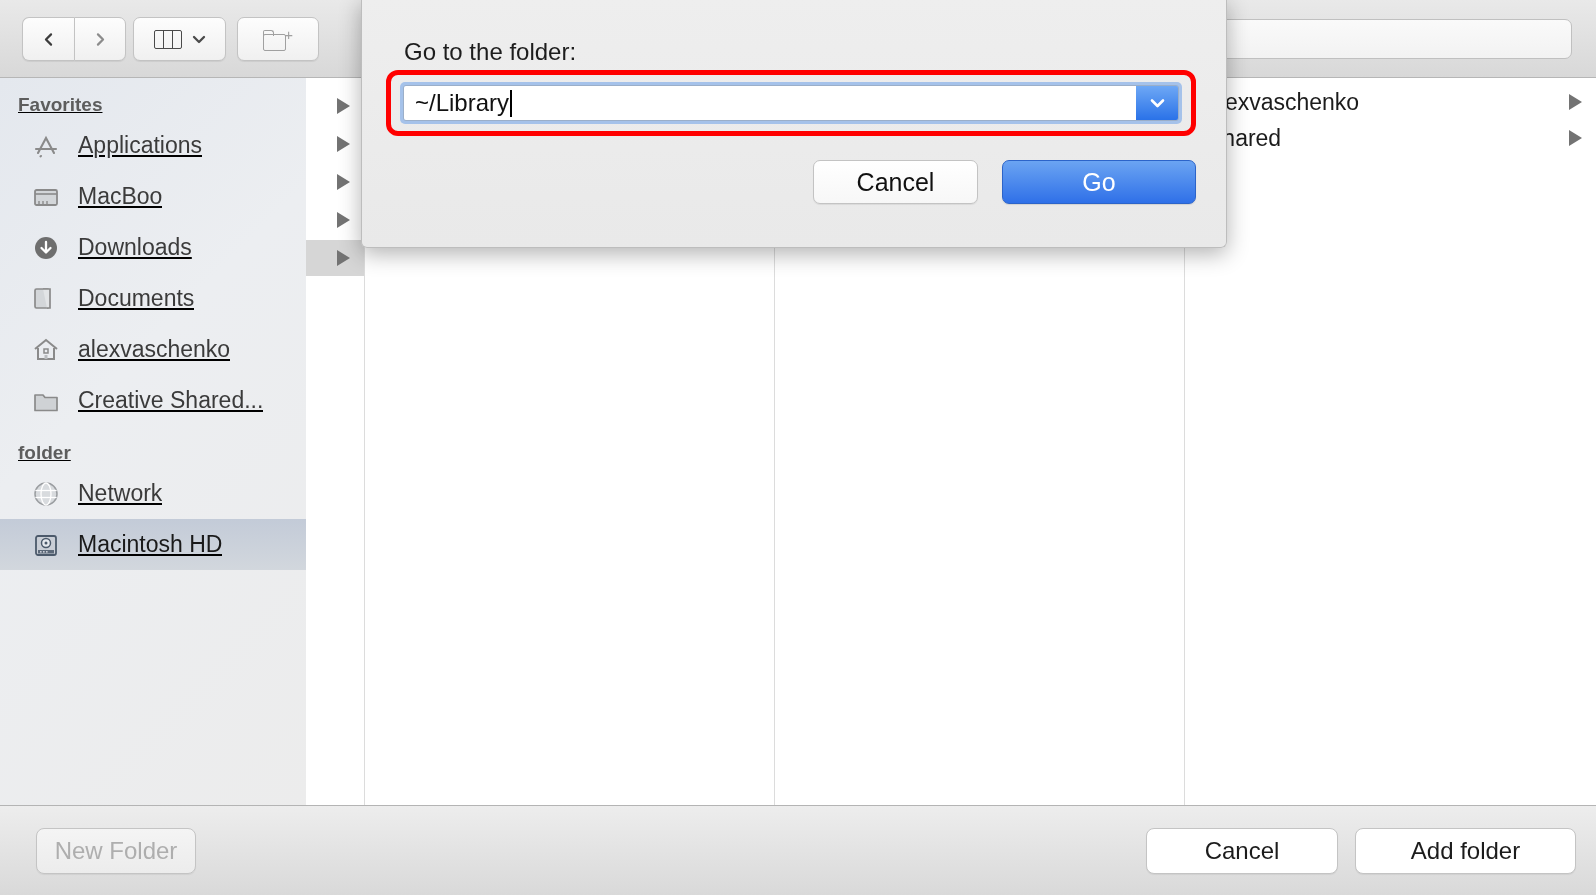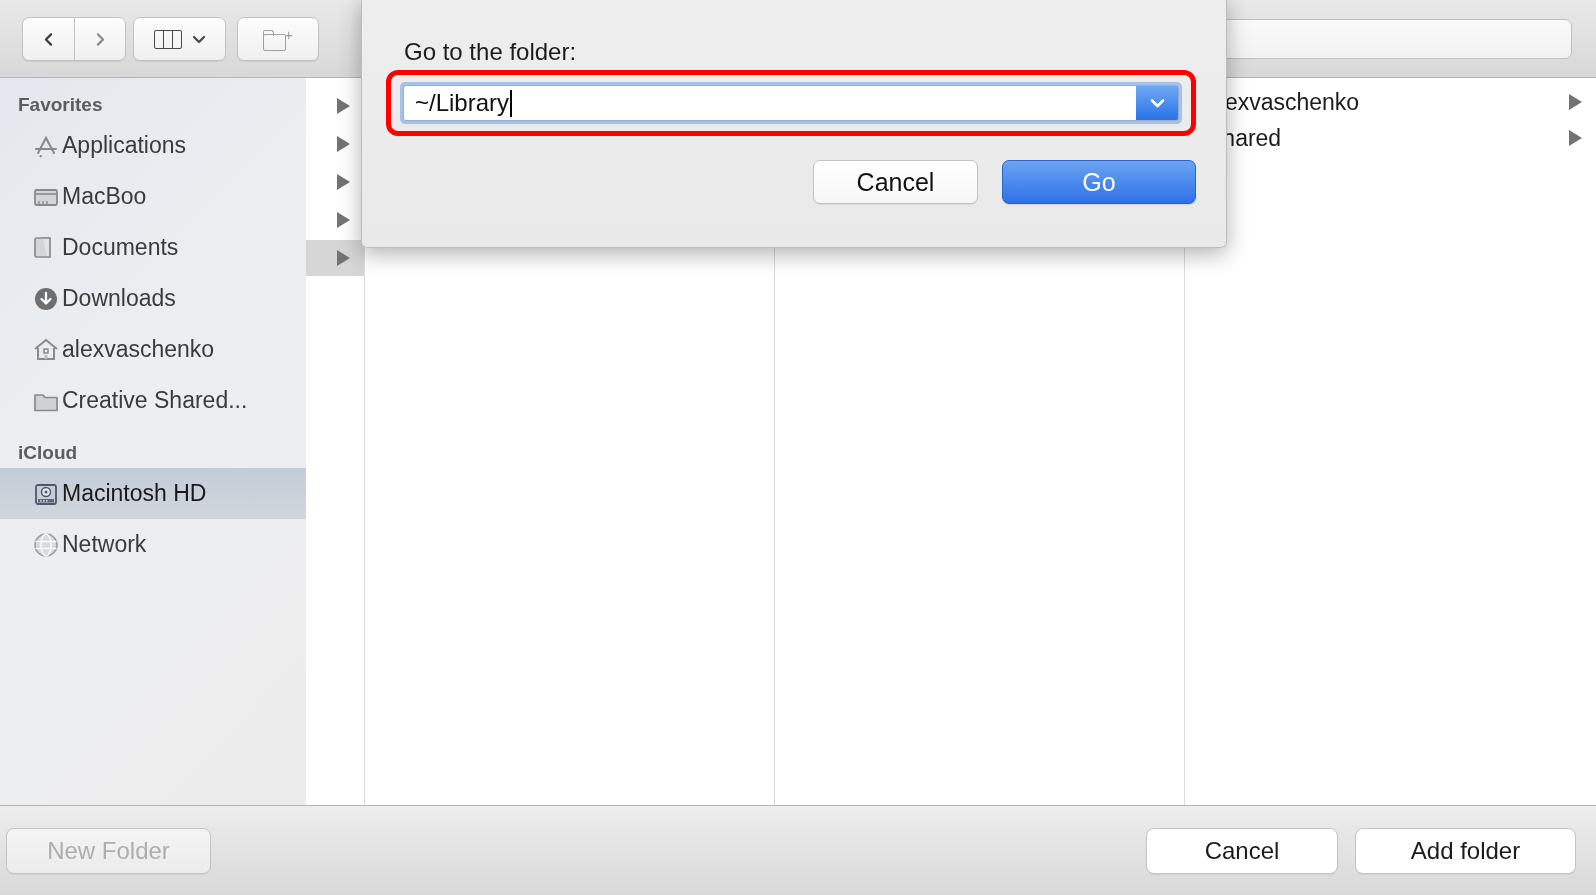--- a/index.html
+++ b/index.html
@@ -60,28 +60,29 @@
     border:1px solid #c0c0c0; border-radius:7px;
     display:flex; align-items:center;
     overflow:hidden;
   }
 
   
   .sidebar{
     position:absolute; left:0; top:78px; width:312px; height:727px;
     background:linear-gradient(135deg,#e4e8ee 0%,#eceef1 40%,#ececec 100%);
     border-right:1px solid #d3d3d3;
+    text-decoration:underline;
   }
   .sb-section{
     font-size:19px; font-weight:bold; color:#5d5d5d;
     padding:0 0 0 18px; height:30px; display:flex; align-items:center;
     margin-top:12px;
   }
   .sb-row{
-    height:51px; display:flex; align-items:center; padding-left:30px; 
+    height:51px; display:flex; align-items:center; padding-left:30px; gap:16px;
     font-size:23px; color:#3b3b3b;
   }
   .sb-row.selected{
     background:linear-gradient(to bottom,#c3cbd8,#d2d7dd);
     color:#1a1a1a;
   }
   .sb-row .label{ white-space:nowrap; overflow:hidden; }
   .sb-ico{ width:32px; height:32px; flex:0 0 32px; display:flex; align-items:center; justify-content:center; }
   .sb-ico svg{ width:30px; height:30px; }
 
@@ -116,21 +117,21 @@
     border-top:1px solid #b4b4b4;
   }
   .bb-btn{
     position:absolute; top:22px; height:46px;
     border:1px solid #c4c4c4; border-radius:8px;
     background:linear-gradient(to bottom,#fcfcfc,#f2f2f2);
     display:flex; align-items:center; justify-content:center;
     font-size:24px; color:#1c1c1c;
     box-shadow:0 1px 1px rgba(0,0,0,.06);
   }
-  .bb-newfolder{ left:6px; width:205px; color:#aeaeae;
+  .bb-newfolder{ left:36px; width:160px; color:#aeaeae;
     background:linear-gradient(to bottom,#f4f4f4,#ececec); }
   .bb-cancel{ left:1146px; width:192px; background:#fff; }
   .bb-add{ left:1355px; width:221px; background:#fff; }
 
   
   .goto-dialog{
     position:absolute; left:361px; top:-2px; width:866px; height:250px;
     background:linear-gradient(to bottom,#eeeeee 0%,#e9e9e9 100%);
     border:1px solid #bdbdbd; border-top:none;
     border-radius:0 0 6px 6px;
@@ -258,35 +259,35 @@
               <path d="M16 23 V19"></path>
             </g>
           </svg>
       </span>
       <span class="label">MacBoo</span>
     </div>
 
     <div class="sb-row">
       <span class="sb-ico">
         <svg viewBox="0 0 30 30">
+            <circle cx="15" cy="15" r="11" fill="#6e6e6e"></circle>
+            <path d="M15 9 V19 M10.5 15 L15 19.5 L19.5 15" fill="none" stroke="#fff" stroke-width="2.3" stroke-linecap="round" stroke-linejoin="round"></path>
+          </svg>
+      </span>
+      <span class="label">Downloads</span>
+    </div>
+
+    <div class="sb-row">
+      <span class="sb-ico">
+        <svg viewBox="0 0 30 30">
             <rect x="4" y="5" width="14" height="19" rx="1.5" fill="#d3d6d9" stroke="#8a8a8a" stroke-width="1.7"></rect>
             <path d="M12 5 h7 v19 h-3" fill="#e2e4e6" stroke="#8a8a8a" stroke-width="1.7"></path>
           </svg>
       </span>
       <span class="label">Documents</span>
-    </div>
-
-    <div class="sb-row">
-      <span class="sb-ico">
-        <svg viewBox="0 0 30 30">
-            <circle cx="15" cy="15" r="11" fill="#6e6e6e"></circle>
-            <path d="M15 9 V19 M10.5 15 L15 19.5 L19.5 15" fill="none" stroke="#fff" stroke-width="2.3" stroke-linecap="round" stroke-linejoin="round"></path>
-          </svg>
-      </span>
-      <span class="label">Downloads</span>
     </div>
 
     <div class="sb-row">
       <span class="sb-ico">
         <svg viewBox="0 0 30 30">
             <path d="M4 14 L15 5 L26 14" fill="none" stroke="#8a8a8a" stroke-width="2"></path>
             <path d="M7 13 V24 H23 V13" fill="none" stroke="#8a8a8a" stroke-width="2"></path>
             <rect x="13" y="14" width="4" height="4" fill="none" stroke="#8a8a8a" stroke-width="1.5"></rect>
             <rect x="13.5" y="20" width="3" height="4" fill="#b9bcbf"></rect>
           </svg>
@@ -296,55 +297,55 @@
 
     <div class="sb-row">
       <span class="sb-ico">
         <svg viewBox="0 0 30 30">
             <path d="M4 9 h8 l2 2.5 h12 v13 h-22 z" fill="#cfd2d5" stroke="#8a8a8a" stroke-width="1.7" stroke-linejoin="round"></path>
           </svg>
       </span>
       <span class="label">Creative Shared...</span>
     </div>
 
-    <div class="sb-section">iCloud</div>
-
-
-
+    <div class="sb-section">folder</div>
+
+
+
+
+    <div class="sb-row">
+      <span class="sb-ico">
+        <svg viewBox="0 0 30 30">
+            <circle cx="15" cy="15" r="11" fill="#d8dbde" stroke="#9a9da0" stroke-width="1.5"></circle>
+            <g fill="none" stroke="#ffffff" stroke-width="1.3">
+              <ellipse cx="15" cy="15" rx="5" ry="11"></ellipse>
+              <path d="M4.4 11.5 H25.6"></path>
+              <path d="M4.4 18.5 H25.6"></path>
+            </g>
+          </svg>
+      </span>
+      <span class="label">Network</span>
+    </div>
 
     <div class="sb-row selected">
       <span class="sb-ico">
         <svg viewBox="0 0 30 30">
             <rect x="5" y="6" width="20" height="19" rx="2" fill="#c9ced6" stroke="#4c5a6b" stroke-width="1.8"></rect>
             <circle cx="15" cy="13" r="4.5" fill="#e6eaef" stroke="#4c5a6b" stroke-width="1.5"></circle>
             <circle cx="15" cy="13" r="1.5" fill="#4c5a6b"></circle>
             <rect x="7" y="20" width="16" height="3.5" fill="#5b6878"></rect>
             <g fill="#c9ced6">
               <rect x="9" y="21" width="1.6" height="1.6"></rect>
               <rect x="12" y="21" width="1.6" height="1.6"></rect>
               <rect x="15" y="21" width="1.6" height="1.6"></rect>
             </g>
           </svg>
       </span>
       <span class="label">Macintosh HD</span>
     </div>
-
-    <div class="sb-row">
-      <span class="sb-ico">
-        <svg viewBox="0 0 30 30">
-            <circle cx="15" cy="15" r="11" fill="#d8dbde" stroke="#9a9da0" stroke-width="1.5"></circle>
-            <g fill="none" stroke="#ffffff" stroke-width="1.3">
-              <ellipse cx="15" cy="15" rx="5" ry="11"></ellipse>
-              <path d="M4.4 11.5 H25.6"></path>
-              <path d="M4.4 18.5 H25.6"></path>
-            </g>
-          </svg>
-      </span>
-      <span class="label">Network</span>
-    </div>
   </div>
 
   <div class="columns">
 
     <div class="col col1">
       <div class="col-row" style="margin-top:10px">
         <span></span>
         <span class="tri"></span>
       </div>
       <div class="col-row" style="margin-top:2px">

